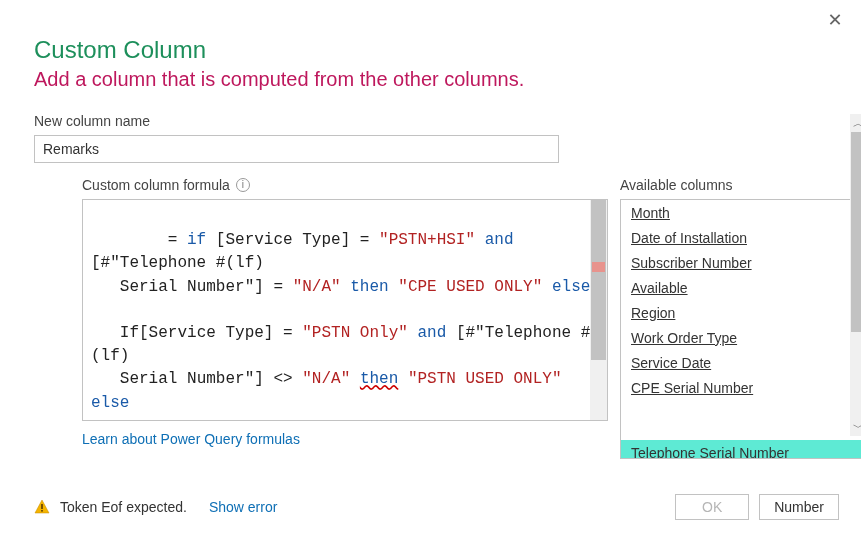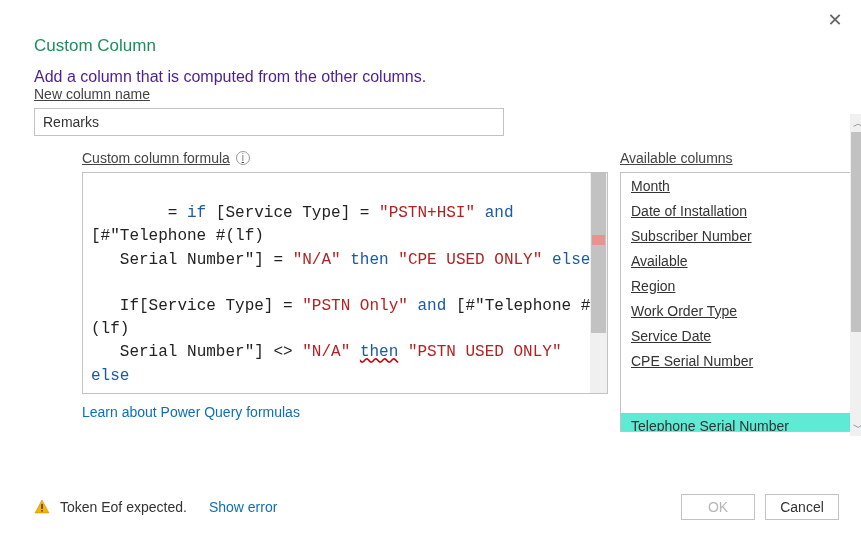--- a/index.html
+++ b/index.html
@@ -19,37 +19,38 @@
   .close-btn {
     position: absolute;
     top: 8px; right: 14px;
     font-size: 18px;
     color: #666;
     cursor: pointer;
     width: 24px; height: 24px;
     display:flex; align-items:center; justify-content:center;
   }
   h1.title {
-    font-size: 17px;
+    font-size: 24px;
     font-weight: 400;
     color: #1d8f5b;
-    margin: 18px 0 12px 0;
+    margin: 18px 0 4px 0;
   }
   .subtitle {
-    font-size: 16px;
-    color: #4c1d95;
+    font-size: 20px;
+    color: #be185d;
+    margin-bottom: 22px;
   }
   .label {
     font-size: 14px;
     color: #444;
     margin-bottom: 6px;
-    display:flex; align-items:center; gap:6px;text-decoration:underline;
+    display:flex; align-items:center; gap:6px;
   }
   .name-input {
-    width: 470px;
+    width: 525px;
     height: 28px;
     border: 1px solid #c2c2c2;
     padding: 2px 8px;
     font-size: 14px;
     color: #333;
     font-family: inherit;
   }
   .two-col {
     display: flex;
     gap: 12px;
@@ -231,17 +232,17 @@
           <polygon points="8,1 15,14 1,14" fill="#f4b400" stroke="#c78b00" stroke-width="0.5"></polygon>
           <rect x="7.2" y="5" width="1.6" height="5" fill="#5a3b00"></rect>
           <rect x="7.2" y="11" width="1.6" height="1.6" fill="#5a3b00"></rect>
         </svg>
       </span>
       <span>Token Eof expected.</span>
       <span class="show-error">Show error</span>
     </div>
     <div class="btns">
       <div class="btn disabled">OK</div>
-      <div class="btn">Cancel</div>
+      <div class="btn">Number</div>
     </div>
   </div>
 
 </div>
 
 </body></html>

